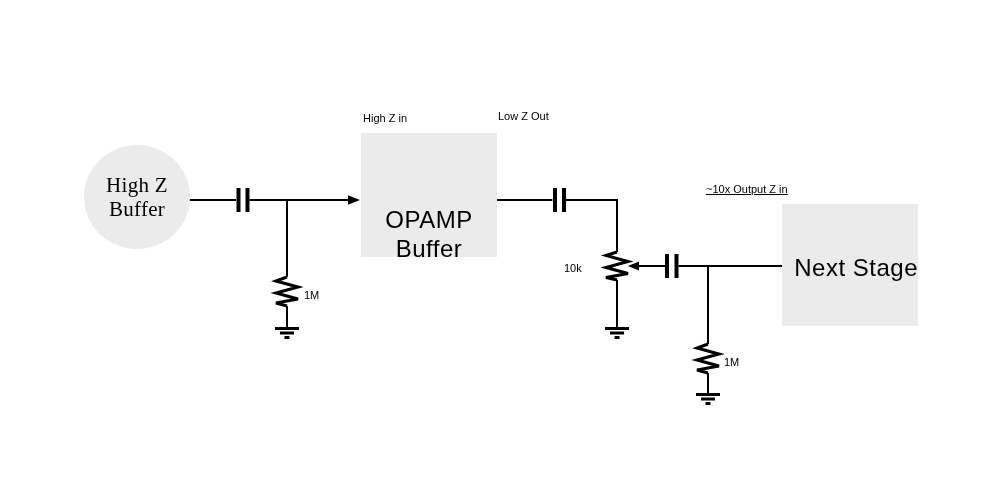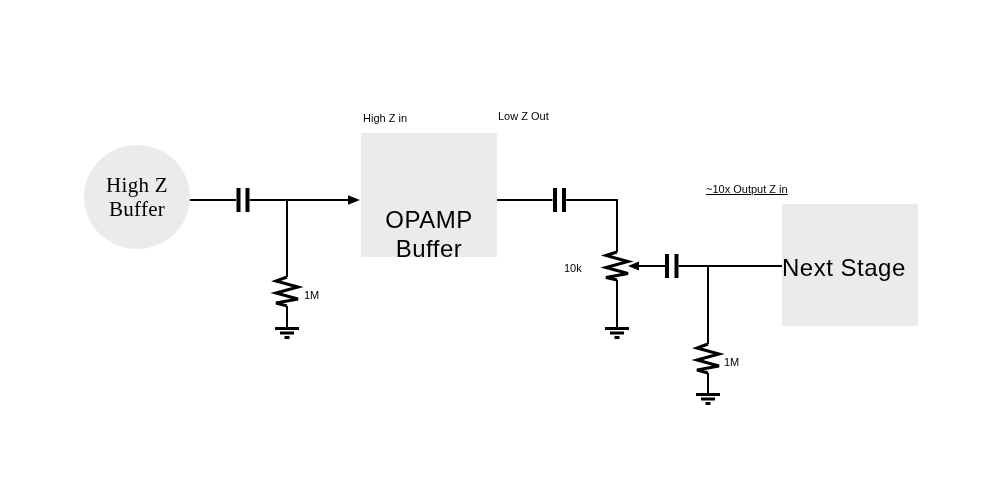--- a/index.html
+++ b/index.html
@@ -58,21 +58,21 @@
     line-height: 26px;
   }
   .opamp-line1 { top: 30px; margin-top: 44px; }
   .opamp-line2 { top: 79px; margin-top: 24px; }
   .node-next {
     left: 782px;
     top: 204px;
     width: 136px;
     height: 122px;
     display: flex;
-    justify-content: flex-start;
+    justify-content: flex-end;
     align-items: center;
     padding-top: 5px;
     box-sizing: border-box;
     font-size: 24px;
     letter-spacing: 0.5px;
   }
   .small-label {
     position: absolute;
     font-size: 11px;
     line-height: 12px;

